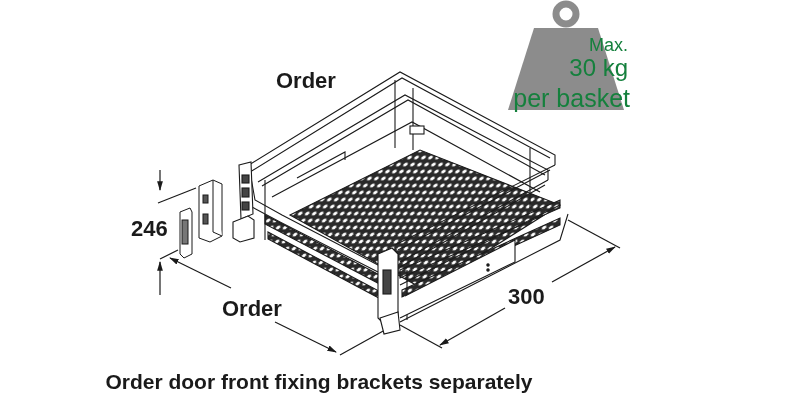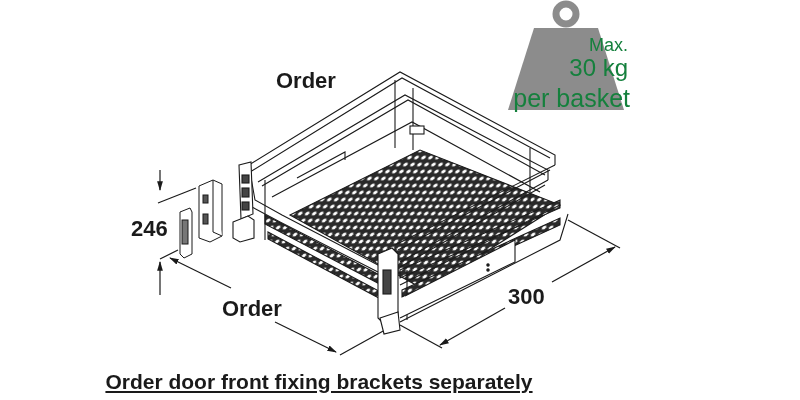--- a/index.html
+++ b/index.html
@@ -4,21 +4,21 @@
   <style>
     html, body { margin: 0; padding: 0; background: #ffffff; }
     body { width: 800px; height: 400px; position: relative; overflow: hidden;
            font-family: "Liberation Sans", sans-serif; color: #1a1a1a; }
     .abs { position: absolute; }
     .lbl { font-weight: bold; color: #1a1a1a; white-space: nowrap; }
     #title-label { left: 276px; top: 68px; font-size: 22px; }
     #height-label { left: 131px; top: 216px; font-size: 22px; }
     #width-label { left: 222px; top: 296px; font-size: 22px; }
     #depth-label { left: 508px; top: 284px; font-size: 22px; }
-    #footer-note { left: 0; width: 638px; top: 370px; font-size: 21px; text-align: center; text-decoration: underline; }
+    #footer-note { left: 0; width: 638px; top: 370px; font-size: 21px; text-align: center; }
     #weight-badge { left: 502px; top: 0; width: 130px; height: 112px; }
     #weight-badge svg { position: absolute; left: 0; top: 0; }
     .wt { position: absolute; left: 0; width: 122px; text-align: right; color: #15803d; font-weight: normal; }
     #wt-l1 { top: 35px; font-size: 18px; left: 4px; }
     #wt-l2 { top: 54px; font-size: 24px; left: 4px; }
     #wt-l3 { top: 84px; font-size: 25px; left: 6px; }
     svg.drawing { position: absolute; left: 0; top: 0; }
   </style>
 </head>
 <body>

